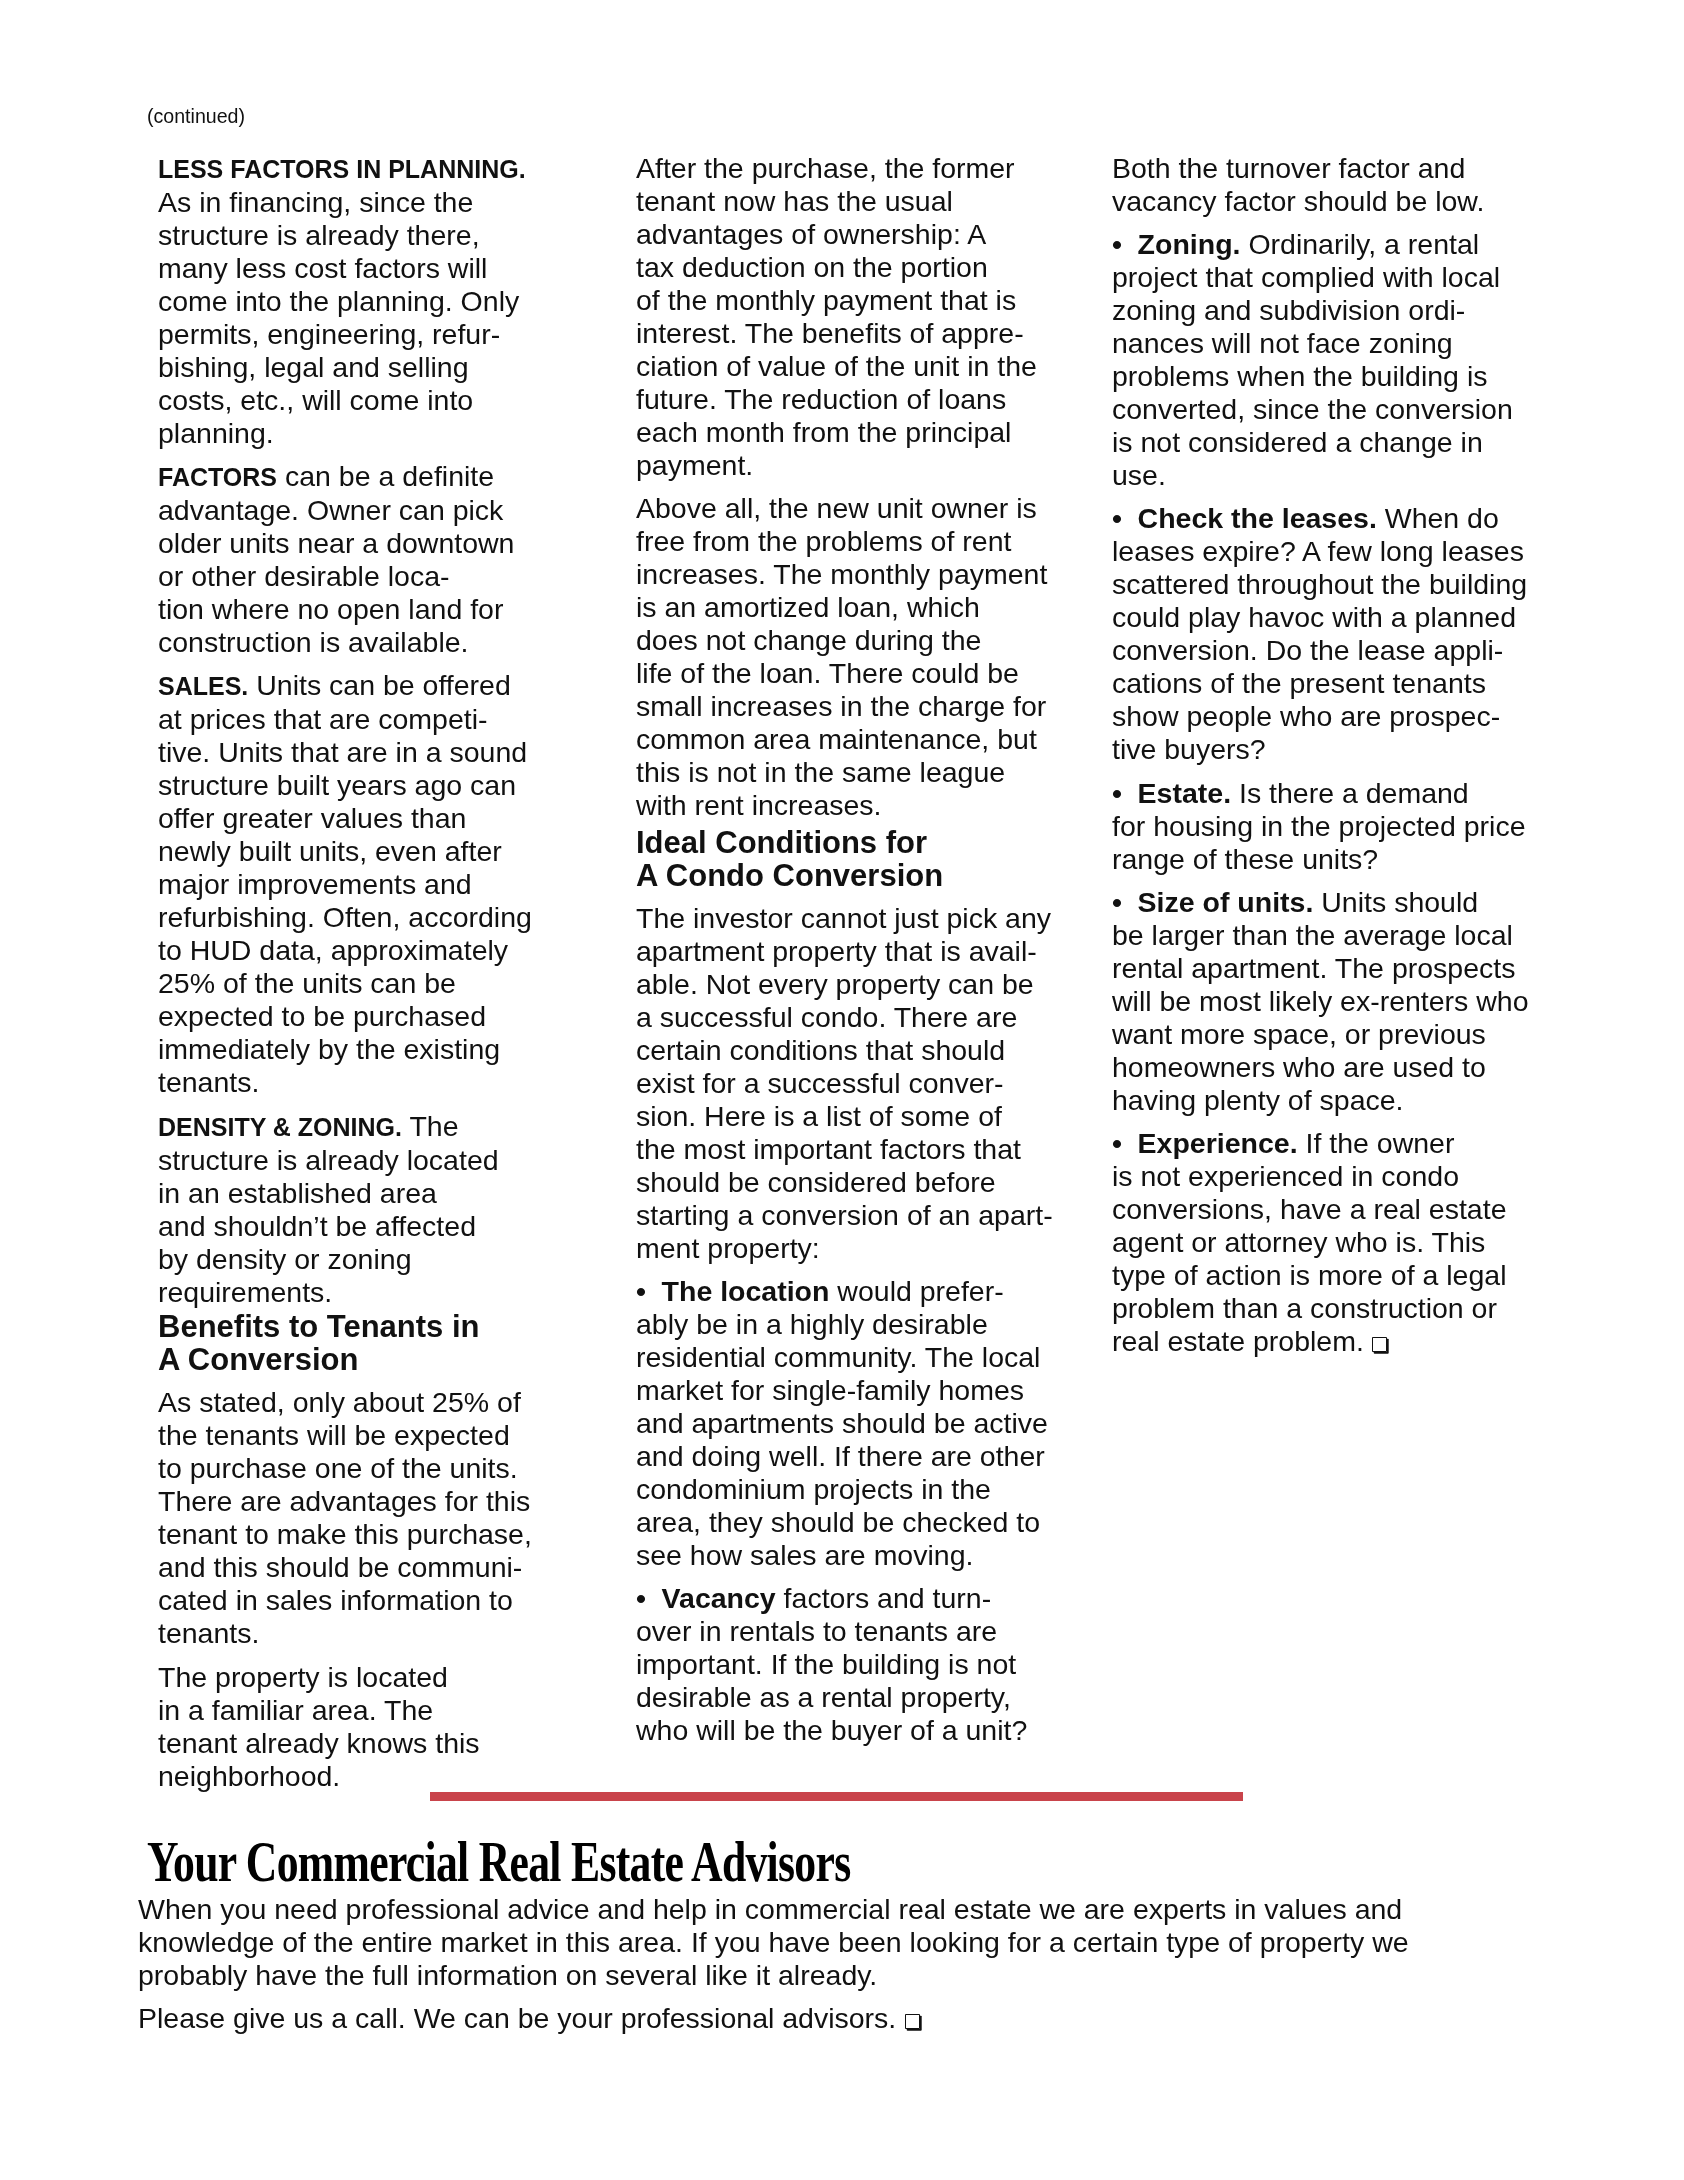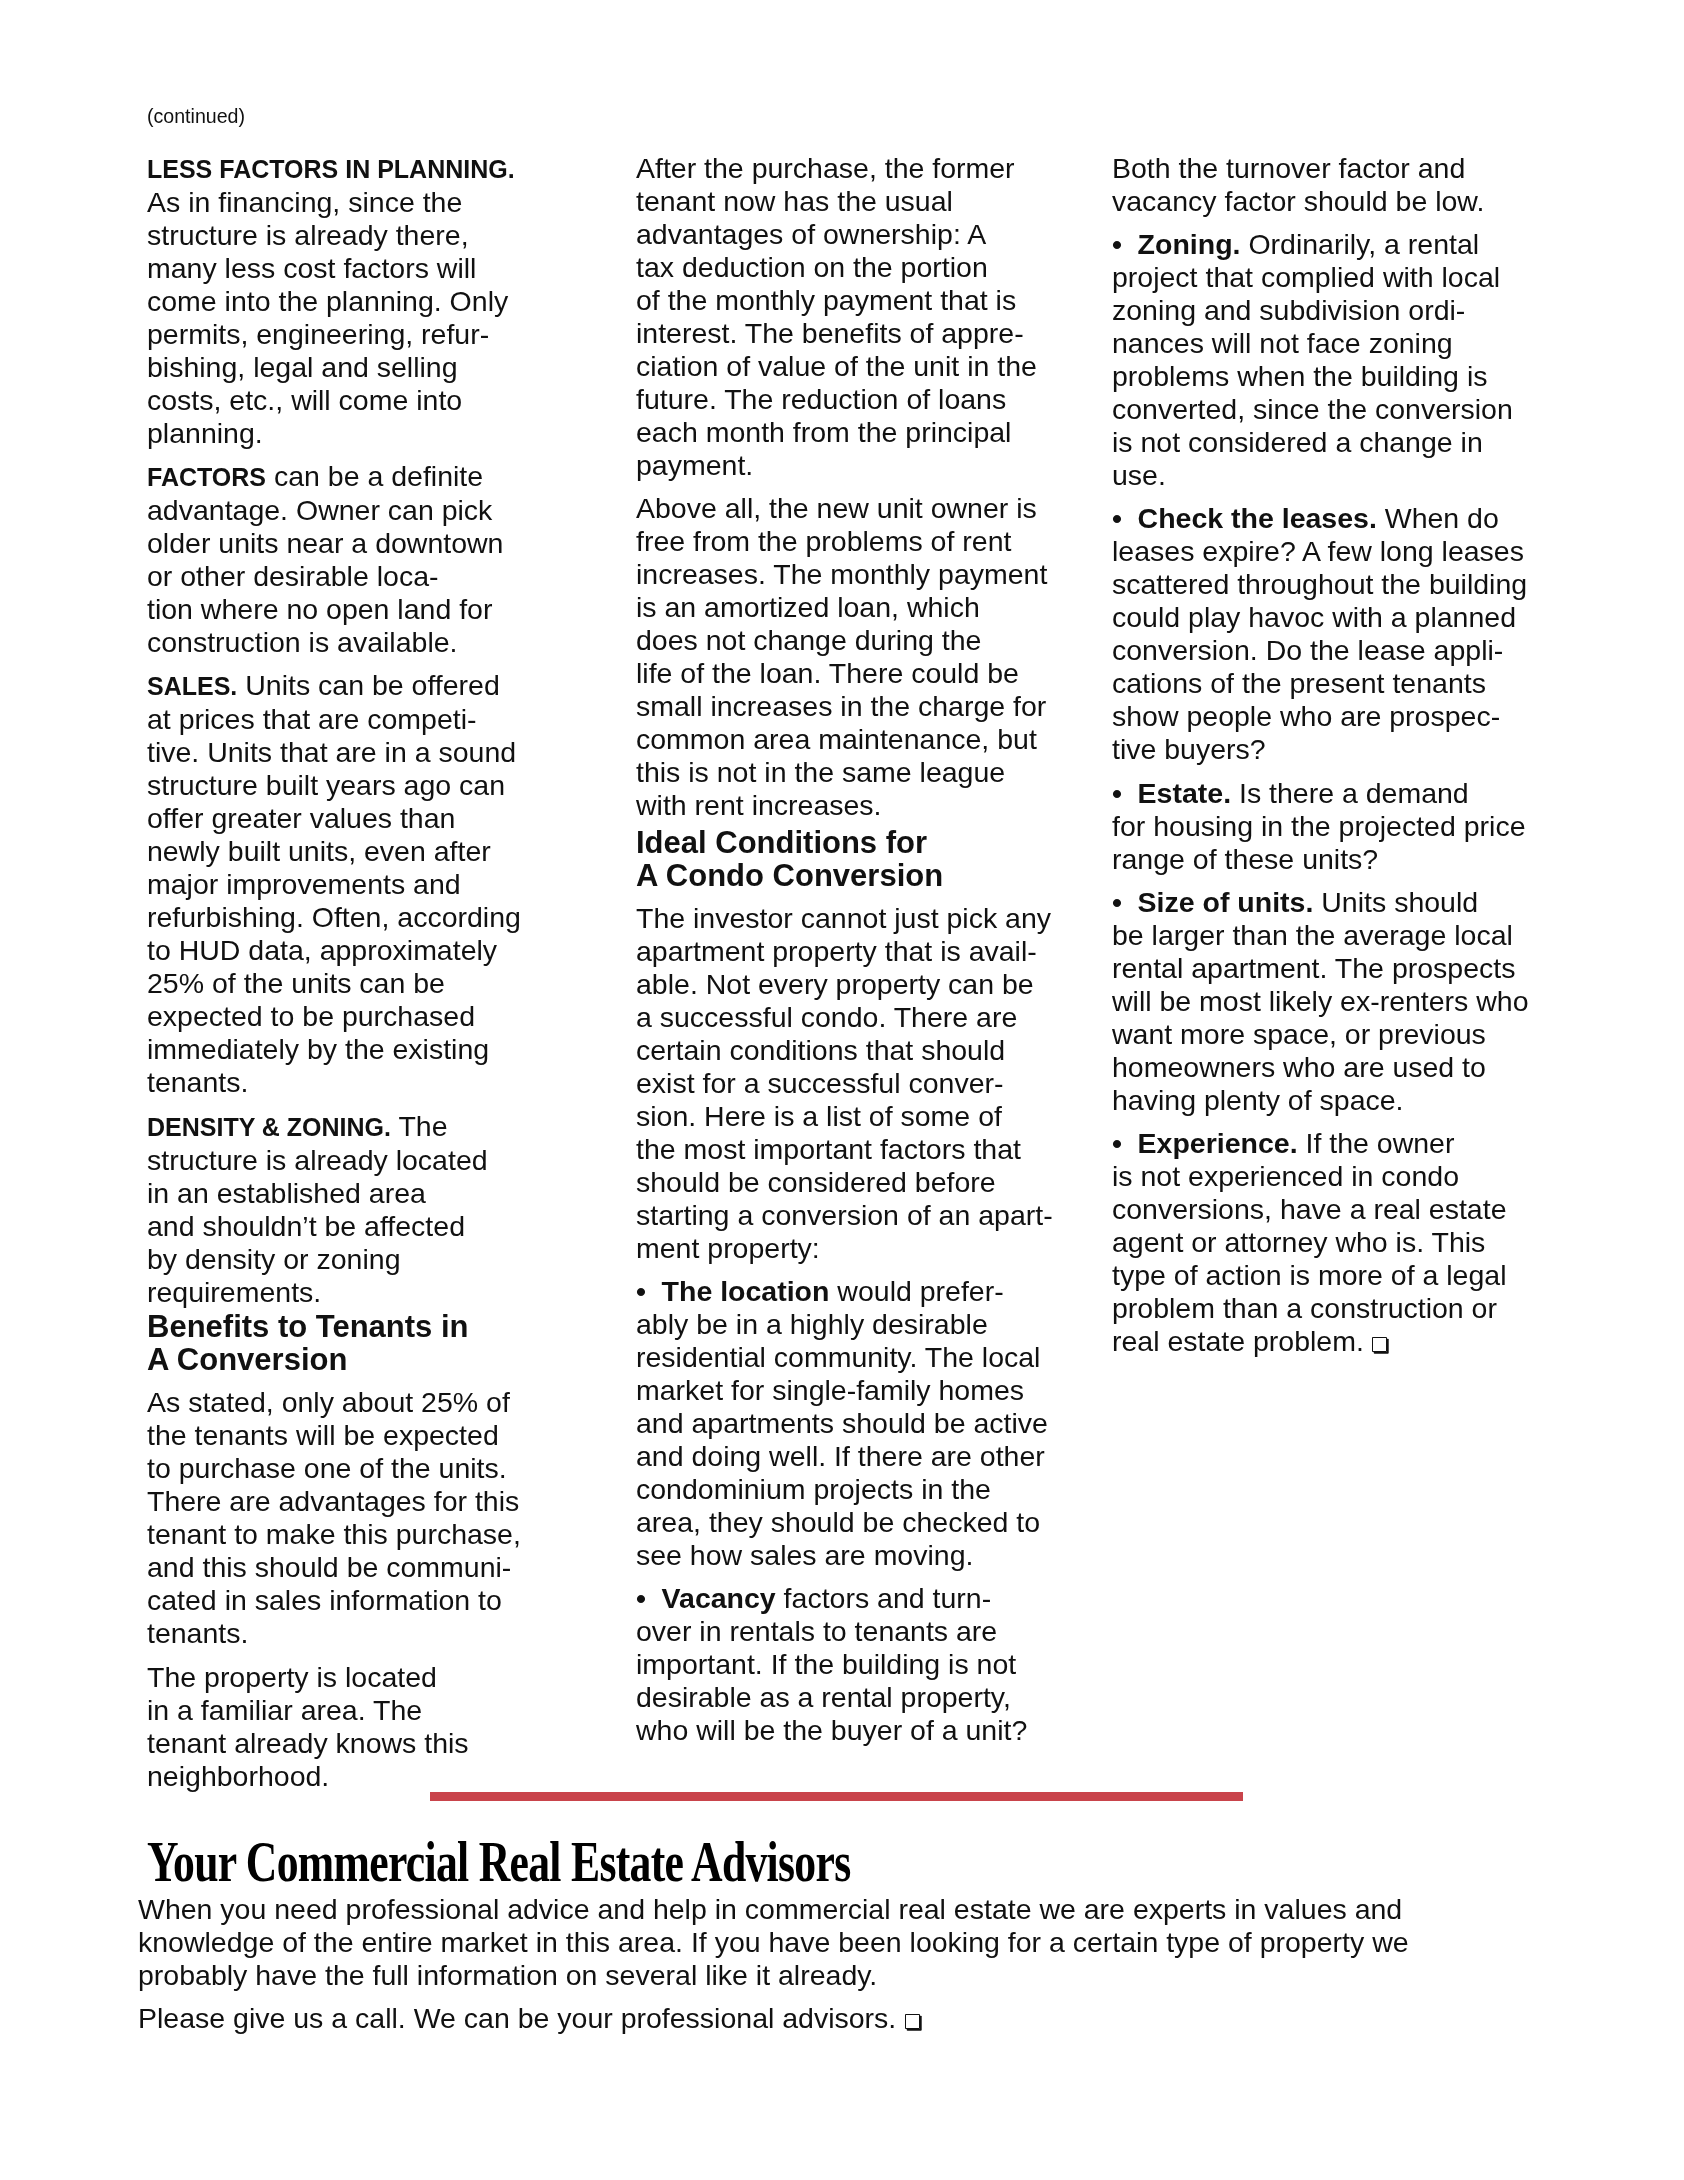--- a/index.html
+++ b/index.html
@@ -1,20 +1,20 @@
 <!DOCTYPE html>
 <html style="font-size:13.6px"><head>
 <meta charset="utf-8">
 <style>
   html, body { margin: 0; padding: 0; background: #ffffff; }
   body { width: 1685px; height: 2181px; position: relative; overflow: hidden;
          font-family: "Liberation Sans", sans-serif; color: #111111; }
   .continued { position: absolute; left: 147px; top: 104px; font-size: 19.6px; line-height: 24px; }
   .col { position: absolute; top: 152px; font-size: 28.5px; line-height: 33px; }
-  .col-1 { left: 147px; width: 443px; }
+  .col-1 { left: 158px; width: 443px; }
   .col-2 { left: 636px; width: 477px; }
   .col-3 { left: 1112px; width: 477px; }
   .para { margin: 0 0 10.2px 0; white-space: pre-line; }
   .lead { font-weight: bold; }
   .lead-small { font-weight: bold; font-size: 25px; }
   .subhead { font-weight: bold; font-size: 31px; line-height: 33px; margin: 1.7px 0 10.2px 0; white-space: pre-line; }
   .bullet-dot { display: inline-block; width: 25.6px; font-weight: bold; }
   .rule { position: absolute; left: 430px; top: 1792px; width: 813px; height: 8.5px; background: #c9444b; }
   .ad-title { position: absolute; left: 147px; top: 1830px; font-family: "Liberation Serif", serif; font-weight: bold;
               font-size: 56px; line-height: 65px; transform: scaleX(0.78); transform-origin: left center;

